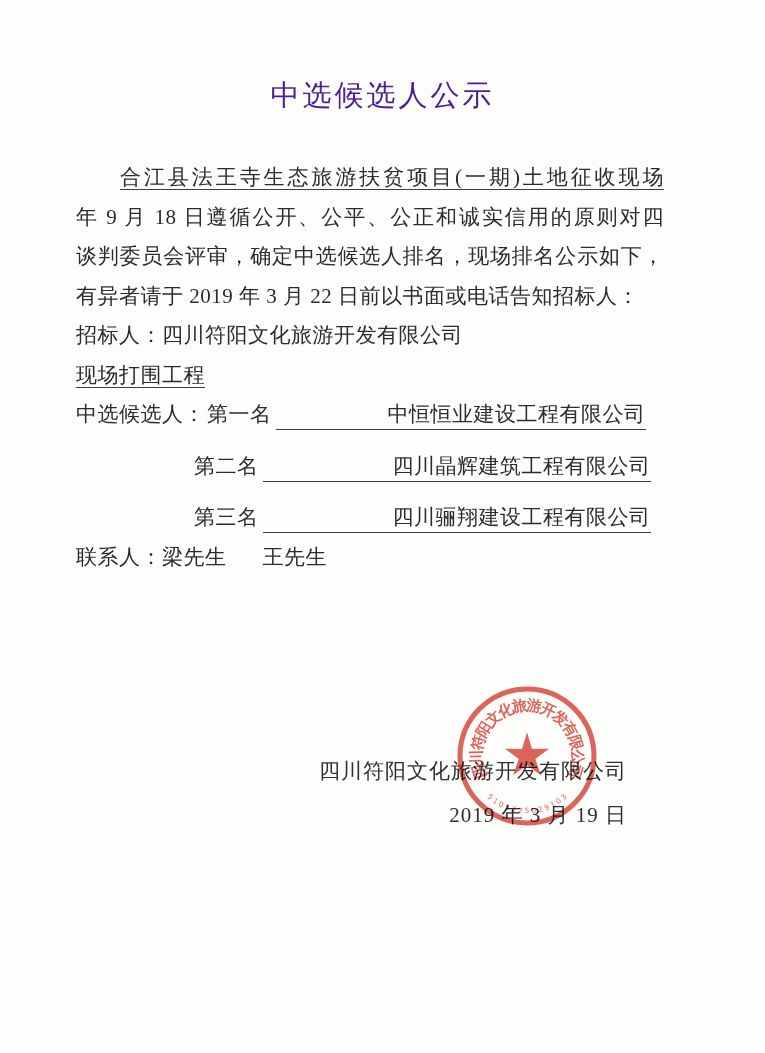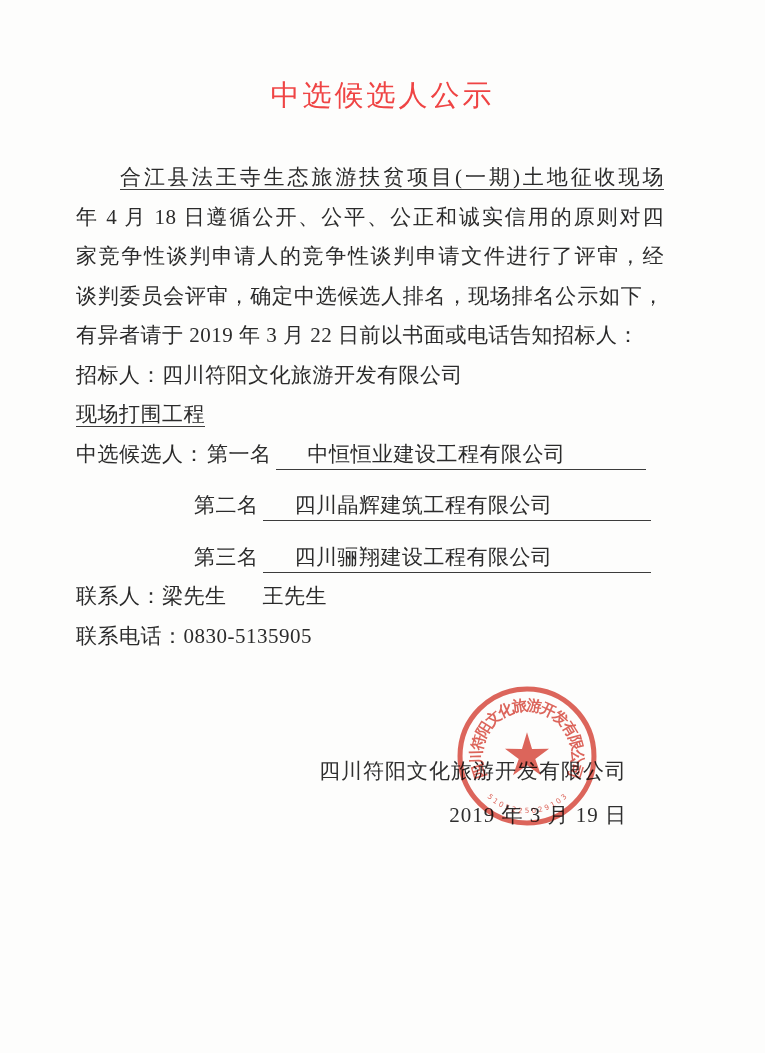--- a/index.html
+++ b/index.html
@@ -9,37 +9,37 @@
     margin:0 auto;
     background:#fdfdfc;
     overflow:hidden;
     font-family:"Liberation Serif","DejaVu Serif",serif;
     color:#2b2b2b;
   }
   .title {
     position:absolute; top:76px; left:0; width:100%;
     margin:0; text-align:center;
     font-size:29px; font-weight:500; letter-spacing:3px;
-    color:#ef4444;
+    color:#4c1d95;
   }
   .content {
     position:absolute; left:76px; top:158px; width:588px;
     font-size:21px; line-height:39.5px;
     letter-spacing:0.5px;
   }
   .ln { white-space:nowrap; }
   .justify { white-space:normal; text-align:justify; text-align-last:justify; }
   .indent { text-indent:44px; }
   .u { border-bottom:1.6px solid #3e3e3e; }
   .upad { padding-right:16px; }
   .rank { margin-left:2px; }
   .blank {
     display:inline-block; white-space:nowrap;
     border-bottom:1.6px solid #3c3c3c;
-    line-height:30px; margin-left:4px; padding-left:32px;
+    line-height:30px; margin-left:4px; padding-left:32px;text-align:right;
   }
   .b1 { width:338px; }
   .b2 { width:356px;margin-top:16px; }
   .c2 { padding-left:116px; }
   .p2 { margin-left:36px;margin-top:17px; }
   .sig {
     position:absolute; top:750px; right:138px;
     text-align:right; font-size:21px; line-height:43.5px;
     letter-spacing:1px; color:#2e2e2e; white-space:nowrap;
   }
@@ -64,35 +64,33 @@
 </style>
 </head>
 <body>
 
 <div class="page">
 
   <h1 class="title">中选候选人公示</h1>
 
   <div class="content">
     <div class="ln justify indent"><span class="u">合江县法王寺生态旅游扶贫项目(一期)土地征收现场</span></div>
-    <div class="ln justify">年 4 月 18 日遵循公开、公平、公正和诚实信用的原则对四</div>
-    <div class="ln justify">家竞争性谈判申请人的竞争性谈判申请文件进行了评审，经</div>
+    <div class="ln justify">年 9 月 18 日遵循公开、公平、公正和诚实信用的原则对四</div>
     <div class="ln justify">谈判委员会评审，确定中选候选人排名，现场排名公示如下，</div>
     <div class="ln">有异者请于 2019 年 3 月 22 日前以书面或电话告知招标人：</div>
 
     <div class="ln"><span>招标人：</span><span>四川符阳文化旅游开发有限公司</span></div>
 
     <div class="ln"><span class="u">现场打围工程</span></div>
 
     <div class="ln"><span>中选候选人：</span><span class="rank">第一名</span><span class="blank b1">中恒恒业建设工程有限公司</span></div>
     <div class="ln c2"><span class="rank">第二名</span><span class="blank b2">四川晶辉建筑工程有限公司</span></div>
     <div class="ln c2"><span class="rank">第三名</span><span class="blank b2">四川骊翔建设工程有限公司</span></div>
 
     <div class="ln"><span>联系人：</span><span>梁先生</span><span class="p2">王先生</span></div>
-    <div class="ln"><span>联系电话：</span><span>0830-5135905</span></div>
   </div>
 
   <div class="sig">
     <div>四川符阳文化旅游开发有限公司</div>
     <div>2019 年 3 月 19 日</div>
   </div>
 
   <div class="seal" id="seal" style="color: rgb(217, 79, 68);">
     <svg viewBox="0 0 200 200">
       <circle cx="100" cy="100" r="93" fill="none" stroke="currentColor" stroke-width="7"></circle>

